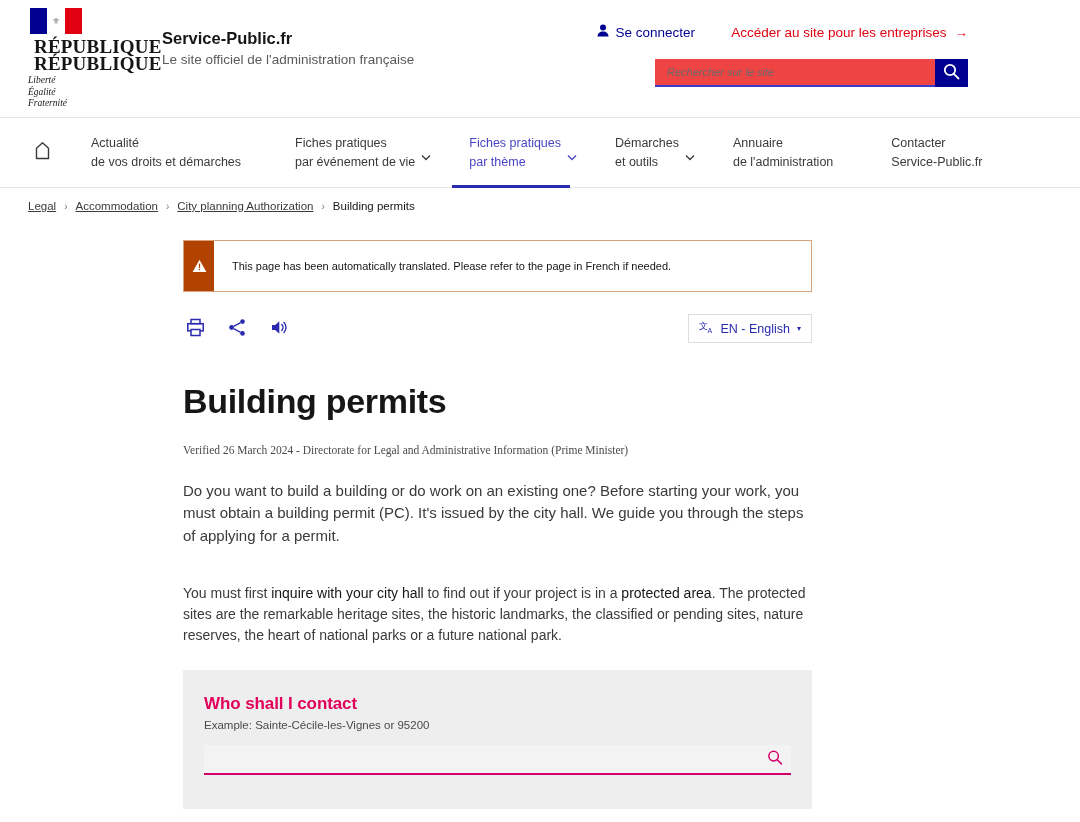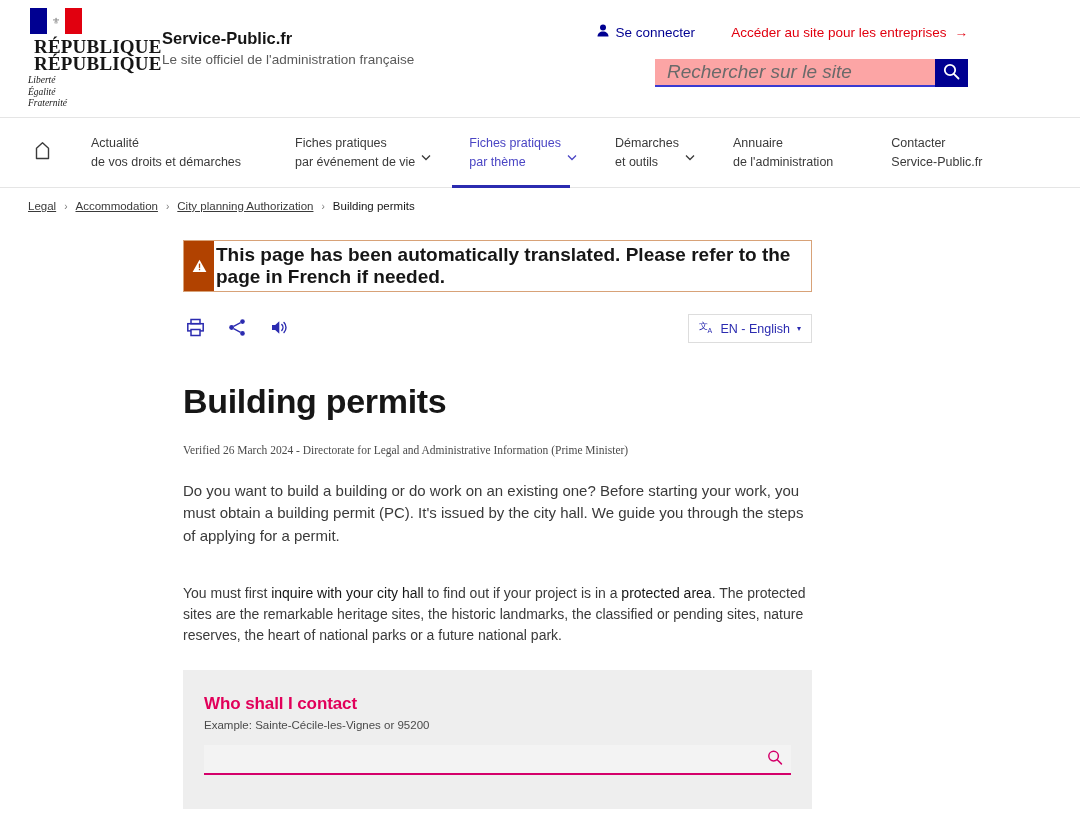--- a/index.html
+++ b/index.html
@@ -101,23 +101,23 @@
     position: absolute;
     right: 112px; top: 59px;
     display: flex;
     width: 313px;
     height: 28px;
   }
   .searchbar input {
     flex: 1;
     border: none;
     border-bottom: 2px solid #3a3ad1;
-    background: #fca5a5;
+    background: #ef4444;
     padding: 0 12px;
-    font-size: 19px;
+    font-size: 11px;
     font-family: "Liberation Sans", sans-serif;
     font-style: italic;
     color: #3a3a3a;
     outline: none;
   }
   .searchbar input::placeholder { color: #6a6a6a; font-style: italic; }
   .search-btn {
     width: 33px;
     background: #000091;
     border: none;
@@ -208,23 +208,23 @@
     background: #b14200;
     display: flex;
     align-items: center;
     justify-content: center;
     flex-shrink: 0;
   }
   .alert-text {
     flex: 1;
     display: flex;
     align-items: center;
-    padding: 0 2px;
-    font-size: 19px;
-    font-weight: bold;
+    padding: 0 18px;
+    font-size: 11px;
+    font-weight: normal;
     color: #161616;
   }
 
   .toolbar {
     margin-top: 22px;
     display: flex;
     align-items: center;
     justify-content: space-between;
     width: 629px;
   }

